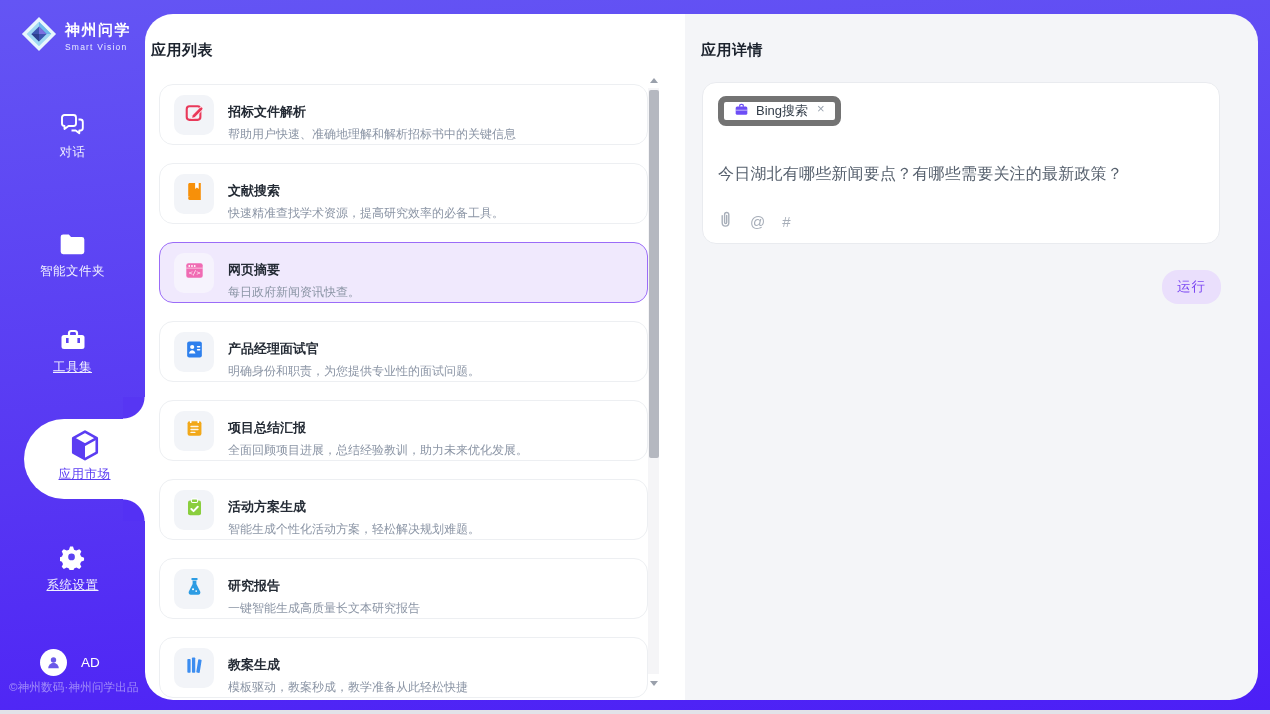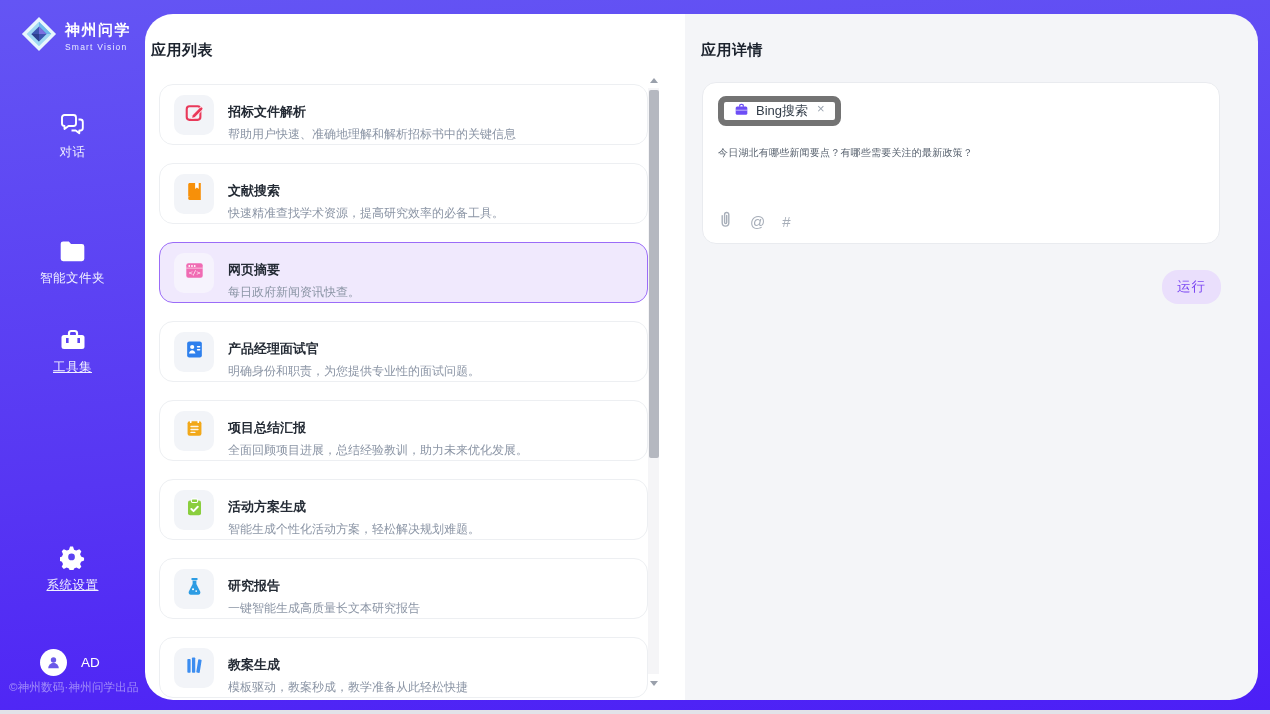--- a/index.html
+++ b/index.html
@@ -67,21 +67,21 @@
   .scroll-track { position:absolute; top:10px; bottom:12px; left:0; width:11px; background:#f5f5f7; }
   .scroll-thumb { position:absolute; top:2px; left:0.5px; width:10px; height:368px; background:#b5b8c0; border-radius:2px; cursor:pointer; }
 
   
   .detail-card { position:absolute; left:17px; top:68px; width:518px; height:162px;
                  background:#fff; border:1px solid #e9ebef; border-radius:14px; padding:13px 15px; }
   .tool-tag { display:inline-flex; gap:7px; height:30px; padding:0 10px;
               border:6px solid #737373; border-radius:8px; background:#fff;
               font-size:13px; color:#323c48; cursor:default; }
   .tag-close { color:#9aa3ae; font-size:13px; margin-left:2px; cursor:pointer; line-height:1; }
-  .query-text { margin-top:20px; font-size:10px; color:#57616e; letter-spacing:.2px; }
+  .query-text { margin-top:38px; font-size:16px; color:#57616e; letter-spacing:.2px; }
   .attach-row { position:absolute; left:16px; bottom:11px; display:flex; align-items:center; gap:17px; color:#a7aeb9; }
   .attach-glyph { font-size:15px; cursor:pointer; }
   .run-btn { position:absolute; top:256px; right:37px; background:#eadffc; color:#7b46f2;
              font-size:13.5px; padding:8px 15px; border-radius:16px; border:none; cursor:pointer;
              font-family:"Liberation Sans", sans-serif; letter-spacing:1px; }
 </style>
 </head>
 <body>
 
 <div class="frame">
@@ -108,41 +108,51 @@
     <div class="nav-item" style="top:112px;">
       <span>
         <svg width="27" height="25" viewBox="0 0 27 25">
           <path d="M3 5.5A2.5 2.5 0 0 1 5.5 3h9A2.5 2.5 0 0 1 17 5.5v6a2.5 2.5 0 0 1-2.5 2.5H9.5L5.5 17v-3A2.5 2.5 0 0 1 3 11.5z" fill="none" stroke="#fff" stroke-width="1.9" stroke-linejoin="round"></path>
           <path d="M19.5 7.5h1.8A2.5 2.5 0 0 1 23.8 10v6a2.5 2.5 0 0 1-2.5 2.5h-1v2.8l-3.6-2.8h-4.2" fill="none" stroke="#fff" stroke-width="1.9" stroke-linejoin="round"></path>
         </svg>
       </span>
       <span class="nav-label">对话</span>
     </div>
 
-    <div class="nav-item" style="top:240px;">
+    <div class="nav-item" style="top:233px;">
       <span>
         <svg width="27" height="23" viewBox="0 0 24 20">
           <path d="M1.5 3.2A2.2 2.2 0 0 1 3.7 1h5l2 2.3h9.6a2.2 2.2 0 0 1 2.2 2.2v11A2.2 2.2 0 0 1 20.3 18.7H3.7a2.2 2.2 0 0 1-2.2-2.2z" fill="#fff"></path>
         </svg>
       </span>
       <span class="nav-label">智能文件夹</span>
     </div>
 
     <div class="nav-item" style="top:328px;">
       <span>
         <svg width="28" height="24" viewBox="0 0 28 24">
           <path d="M10 7V5.2A2.2 2.2 0 0 1 12.2 3h3.6A2.2 2.2 0 0 1 18 5.2V7" fill="none" stroke="#fff" stroke-width="2.2"></path>
           <rect x="2.5" y="7" width="23" height="14" rx="2.5" fill="#fff"></rect>
           <rect x="7" y="10" width="2.6" height="5" fill="#5b43f2"></rect>
           <rect x="18.4" y="10" width="2.6" height="5" fill="#5b43f2"></rect>
         </svg>
       </span>
       <span class="nav-label u">工具集</span>
     </div>
 
+    <div class="active-tab">
+      <span>
+        <svg width="32" height="34" viewBox="0 0 24 26">
+          <path d="M12 2l9 5v11l-9 5-9-5V7z" fill="none" stroke="#5b3df2" stroke-width="2" stroke-linejoin="round"></path>
+          <path d="M3 7l9 5 9-5" fill="none" stroke="#5b3df2" stroke-width="2" stroke-linejoin="round"></path>
+          <path d="M3 7v11l9 5V12z" fill="#5b3df2"></path>
+        </svg>
+      </span>
+      <span class="nav-label">应用市场</span>
+    </div>
 
     <div class="nav-item" style="top:544px;">
       <span>
         <svg width="26" height="26" viewBox="0 0 24 24">
           <path d="M12 2.6l1.1 2.9a6.8 6.8 0 0 1 2.1.9l2.8-1.3 2 2-1.3 2.8c.4.7.7 1.4.9 2.1l2.9 1.1v2.8l-2.9 1.1a6.8 6.8 0 0 1-.9 2.1l1.3 2.8-2 2-2.8-1.3a6.8 6.8 0 0 1-2.1.9L12 21.4h-2.8l-1.1-2.9a6.8 6.8 0 0 1-2.1-.9l-2.8 1.3-2-2 1.3-2.8a6.8 6.8 0 0 1-.9-2.1L-1.3 11  z" fill="none"></path>
           <path d="M12 2.4l1 2.8c.8.2 1.5.5 2.1.9l2.7-1.2 1.9 1.9-1.2 2.7c.4.6.7 1.3.9 2.1l2.8 1v2.7l-2.8 1a7 7 0 0 1-.9 2.1l1.2 2.7-1.9 1.9-2.7-1.2a7 7 0 0 1-2.1.9l-1 2.8H9.3l-1-2.8a7 7 0 0 1-2.1-.9l-2.7 1.2-1.9-1.9 1.2-2.7a7 7 0 0 1-.9-2.1l-2.8-1v-2.7l2.8-1c.2-.8.5-1.5.9-2.1L1.6 6.8l1.9-1.9 2.7 1.2c.6-.4 1.3-.7 2.1-.9l1-2.8z" fill="#fff"></path>
           <circle cx="10.65" cy="11.9" r="3.1" fill="#5b43f2"></circle>
         </svg>
       </span>
       <span class="nav-label u">系统设置</span>

